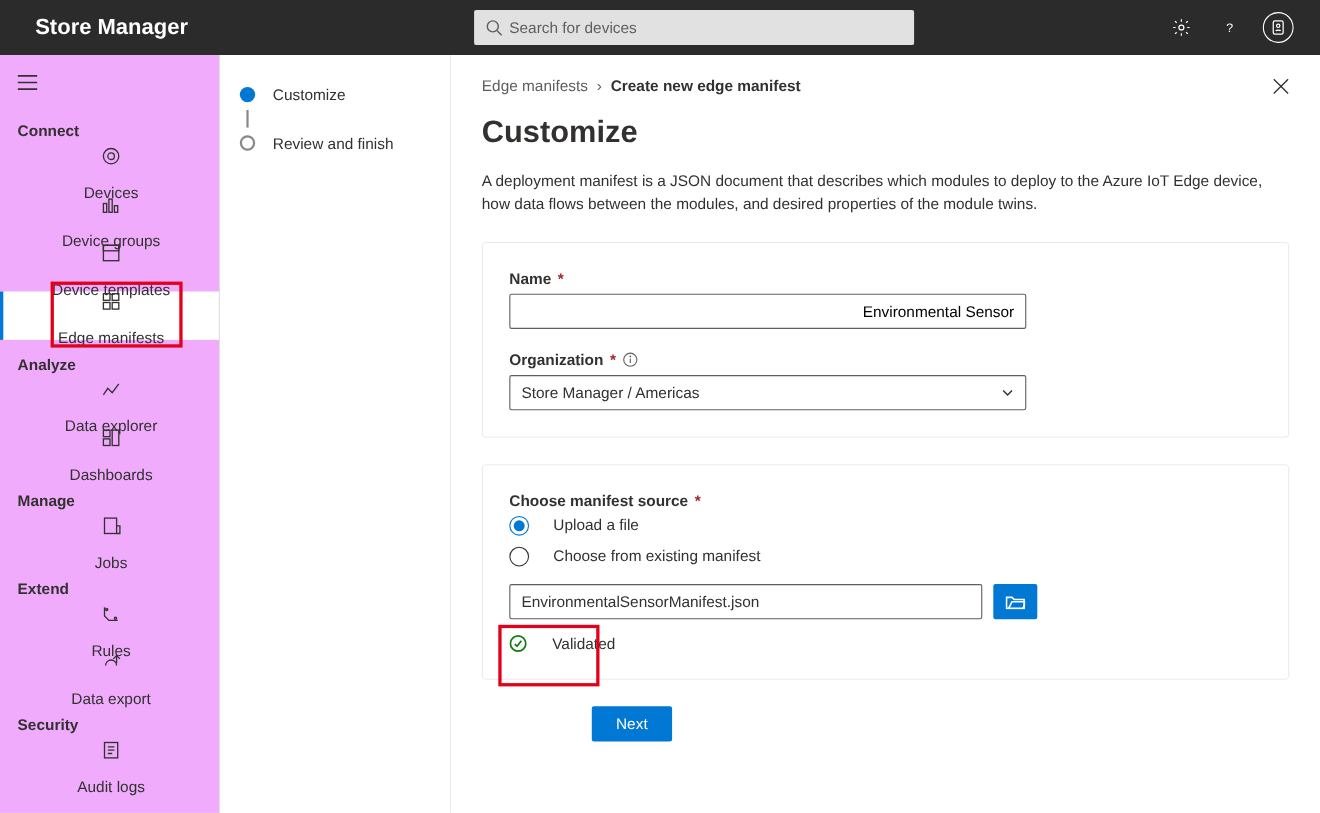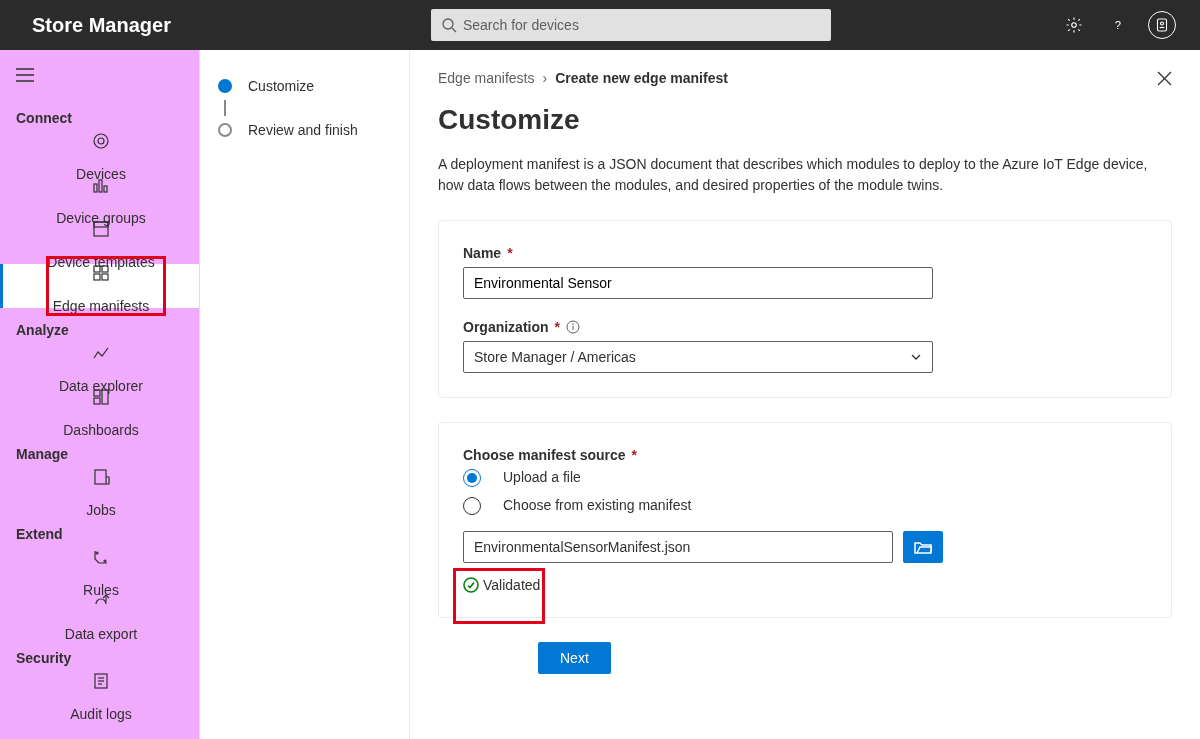--- a/index.html
+++ b/index.html
@@ -45,35 +45,35 @@
   .breadcrumb { font-size:14px; color:#605e5c; display:flex; align-items:center; gap:8px; margin-bottom:18px; }
   .breadcrumb .sep { color:#605e5c; }
   .breadcrumb .current { color:#323130; font-weight:600; }
   h1.page-title { font-size:28px; font-weight:600; margin-bottom:18px; }
   .desc { font-size:14px; color:#323130; line-height:1.5; max-width:740px; margin-bottom:24px; }
 
   .card { border:1px solid #edebe9; border-radius:4px; padding:24px 24px; margin-bottom:24px; max-width:745px; }
   .field-label { font-size:14px; font-weight:600; margin-bottom:6px; display:flex; align-items:center; gap:6px; }
   .req { color:#a4262c; }
   .info-ico { width:14px; height:14px; }
-  .text-input { width:470px; height:32px; border:1px solid #605e5c; border-radius:2px; padding:0 10px; font-size:14px; }
+  .text-input { width:470px; height:32px; border:1px solid #605e5c; border-radius:2px; padding:0 10px; font-size:14px;text-align:right; }
   .select-box { width:470px; height:32px; border:1px solid #605e5c; border-radius:2px; padding:0 10px; font-size:14px; display:flex; align-items:center; justify-content:space-between; background:#fff; cursor:pointer; }
   .field-gap { height:20px; }
 
   .radio-row { display:flex; align-items:flex-start; gap:22px; font-size:14px; margin-bottom:10px; cursor:pointer; }
   .radio { width:18px; height:18px; border:1px solid #323130; border-radius:50%; display:flex; align-items:center; justify-content:center; }
   .radio.checked { border-color:#0078d4; }
   .radio.checked::after { content:""; width:10px; height:10px; border-radius:50%; background:#0078d4; }
 
   .file-row { display:flex; gap:10px; align-items:center; margin-top:16px; }
   .file-name { width:430px; height:32px; border:1px solid #605e5c; border-radius:2px; padding:0 10px; font-size:14px; display:flex; align-items:center; }
   .browse-btn { width:40px; height:32px; background:#0078d4; border-radius:2px; display:flex; align-items:center; justify-content:center; cursor:pointer; }
   .browse-btn svg { width:18px; height:14px; stroke:#fff; fill:none; stroke-width:1.5; }
 
-  .validated { display:flex; align-items:center; gap:4px; margin-top:14px; font-size:14px; color:#323130; }
+  .validated { display:flex; align-items:center; gap:23px; margin-top:14px; font-size:14px; color:#323130; }
   .validated svg { width:16px; height:16px; stroke:#107c10; fill:none; stroke-width:1.6; }
 
   .next-row { display:flex; padding-left:100px; }
   .next-btn { background:#0078d4; color:#fff; border:none; height:32px; padding:0 22px; font-size:14px; border-radius:2px; cursor:pointer; }
 
   
   .hl { position:absolute; border:3px solid #e3001b; pointer-events:none; }
 </style>
 </head>
 <body>

